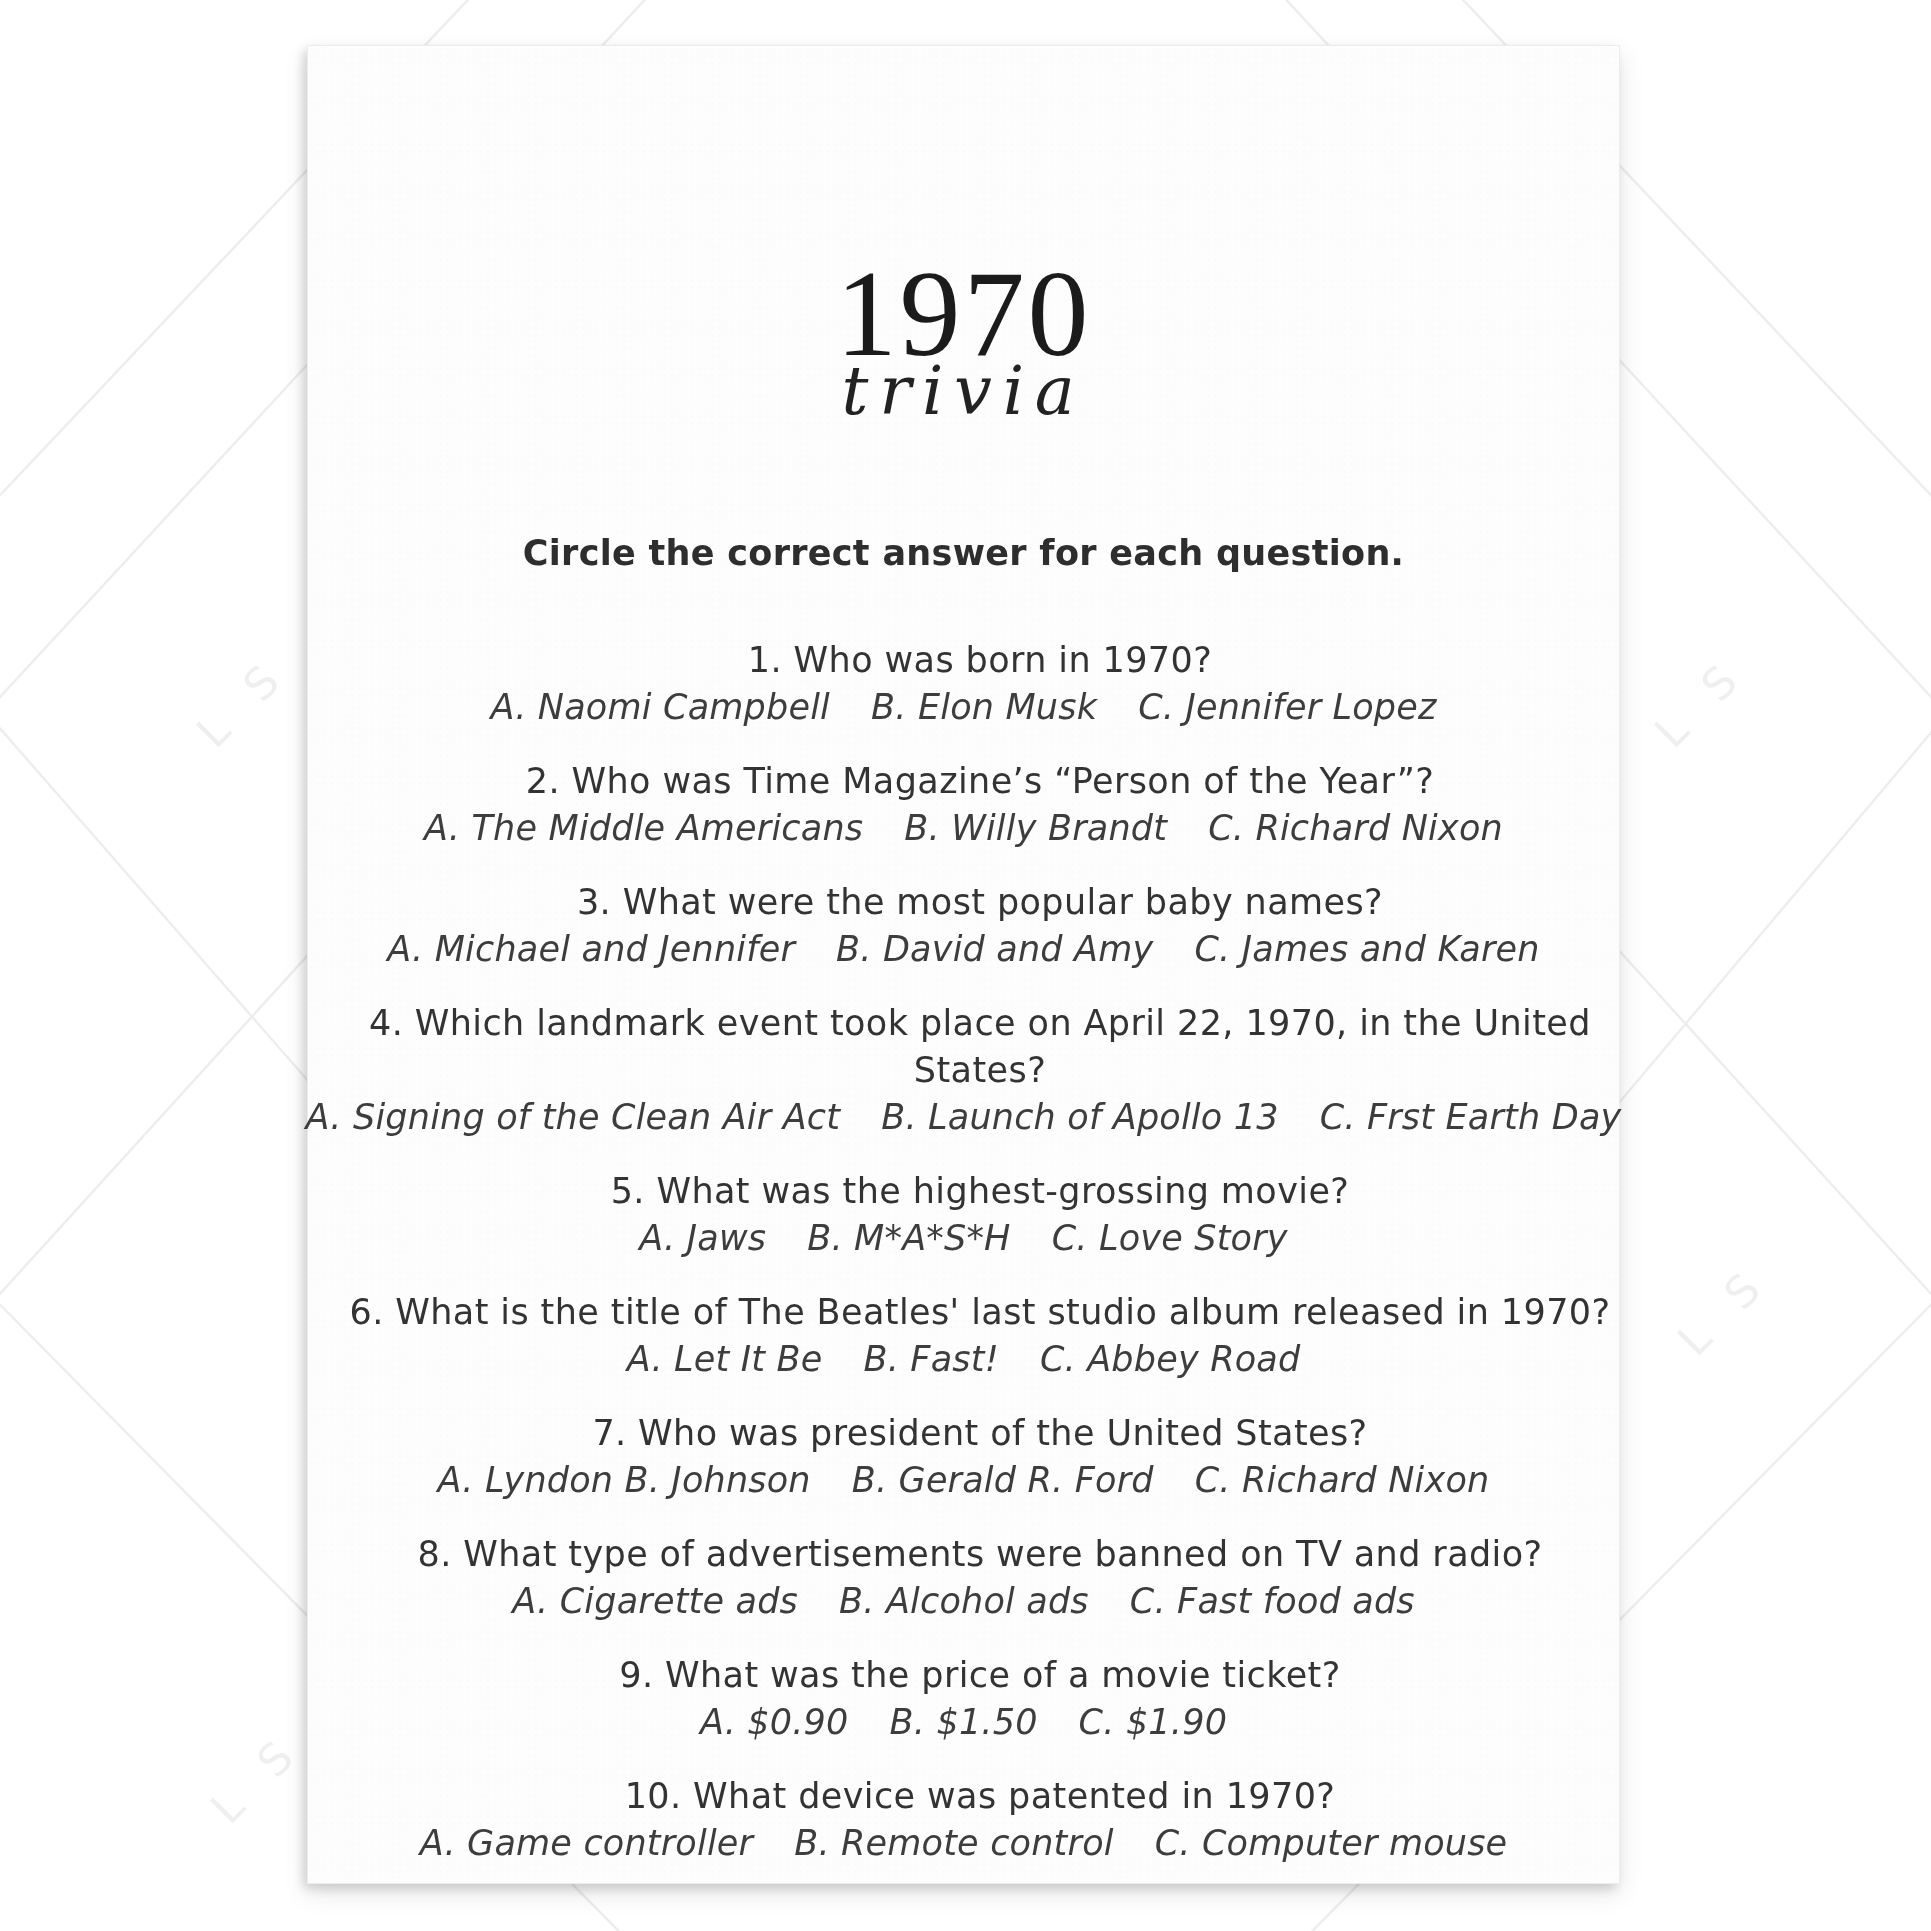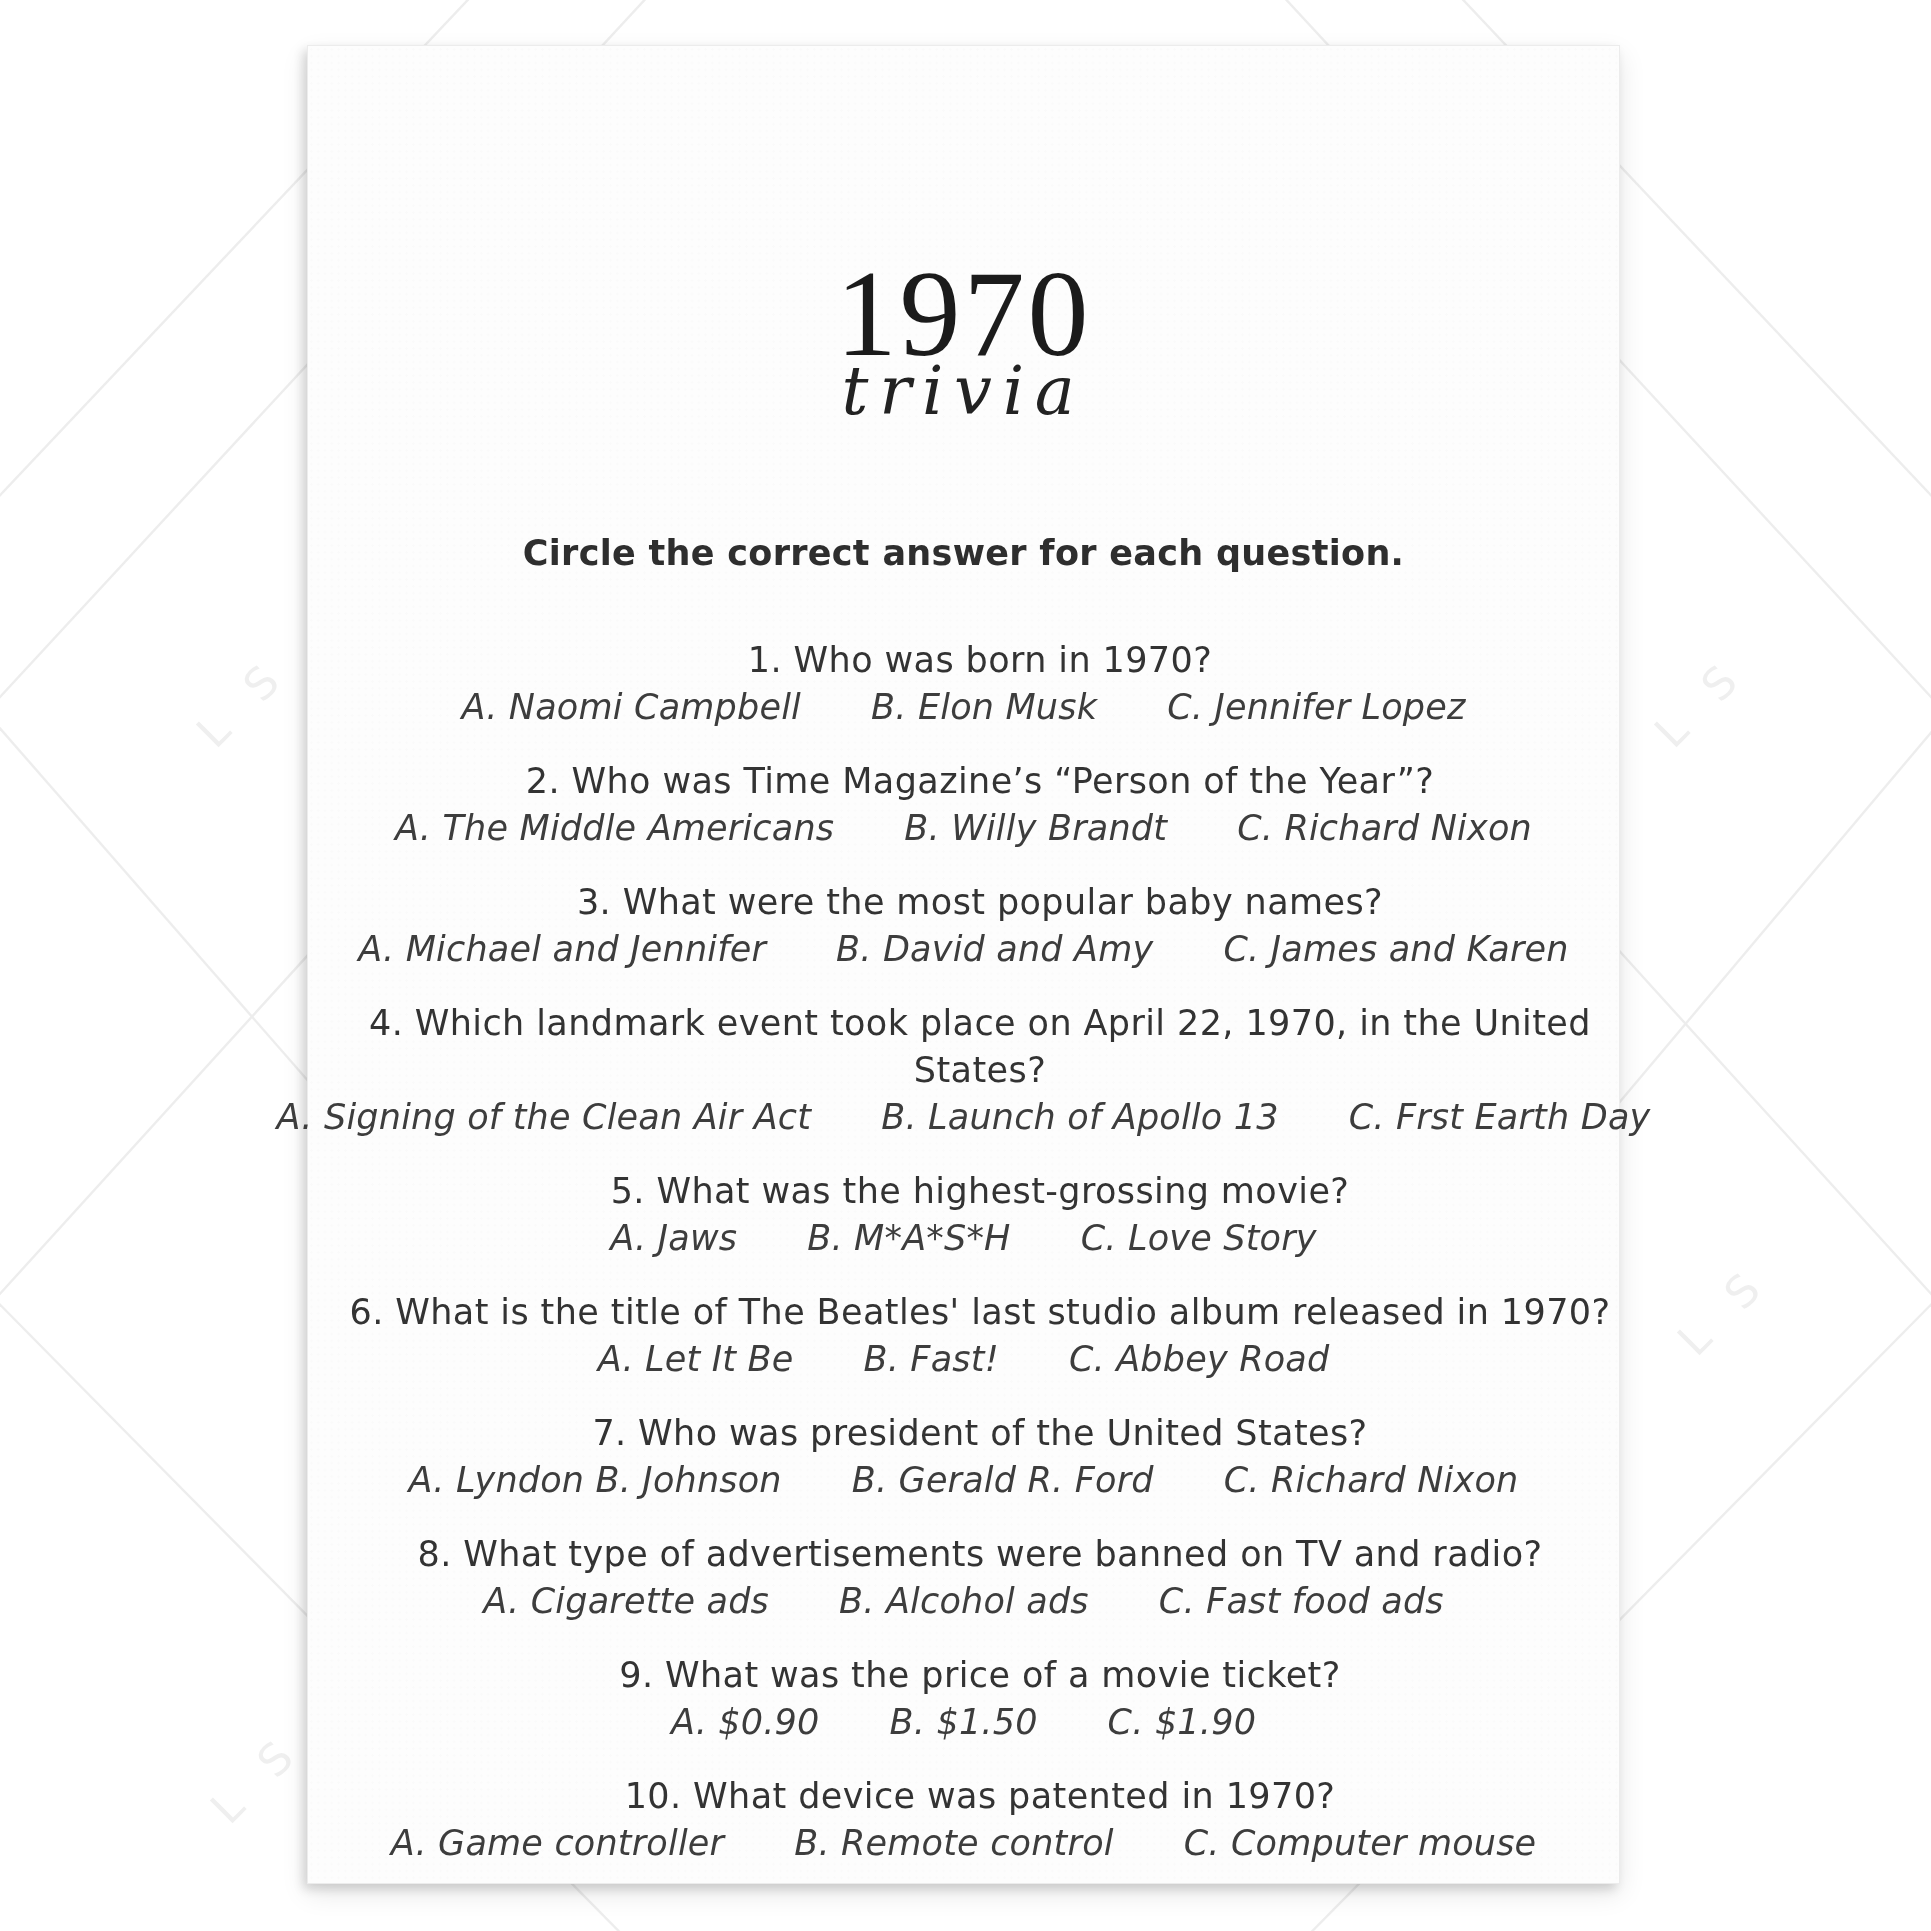--- a/index.html
+++ b/index.html
@@ -96,21 +96,21 @@
   .qt {
     font-size: 35px;
     line-height: 47px;
     letter-spacing: 0.4px;
     color: #333333;
     padding-left: 33px;
   }
   .qo {
     display: flex;
     justify-content: center;
-    column-gap: 70px;
+    column-gap: 41px;
     font-style: italic;
     font-size: 35px;
     line-height: 47px;
     letter-spacing: 0.2px;
     color: #3d3d3d;
   }
   .qo span { white-space: nowrap; }
 </style>
 </head>
 <body>

